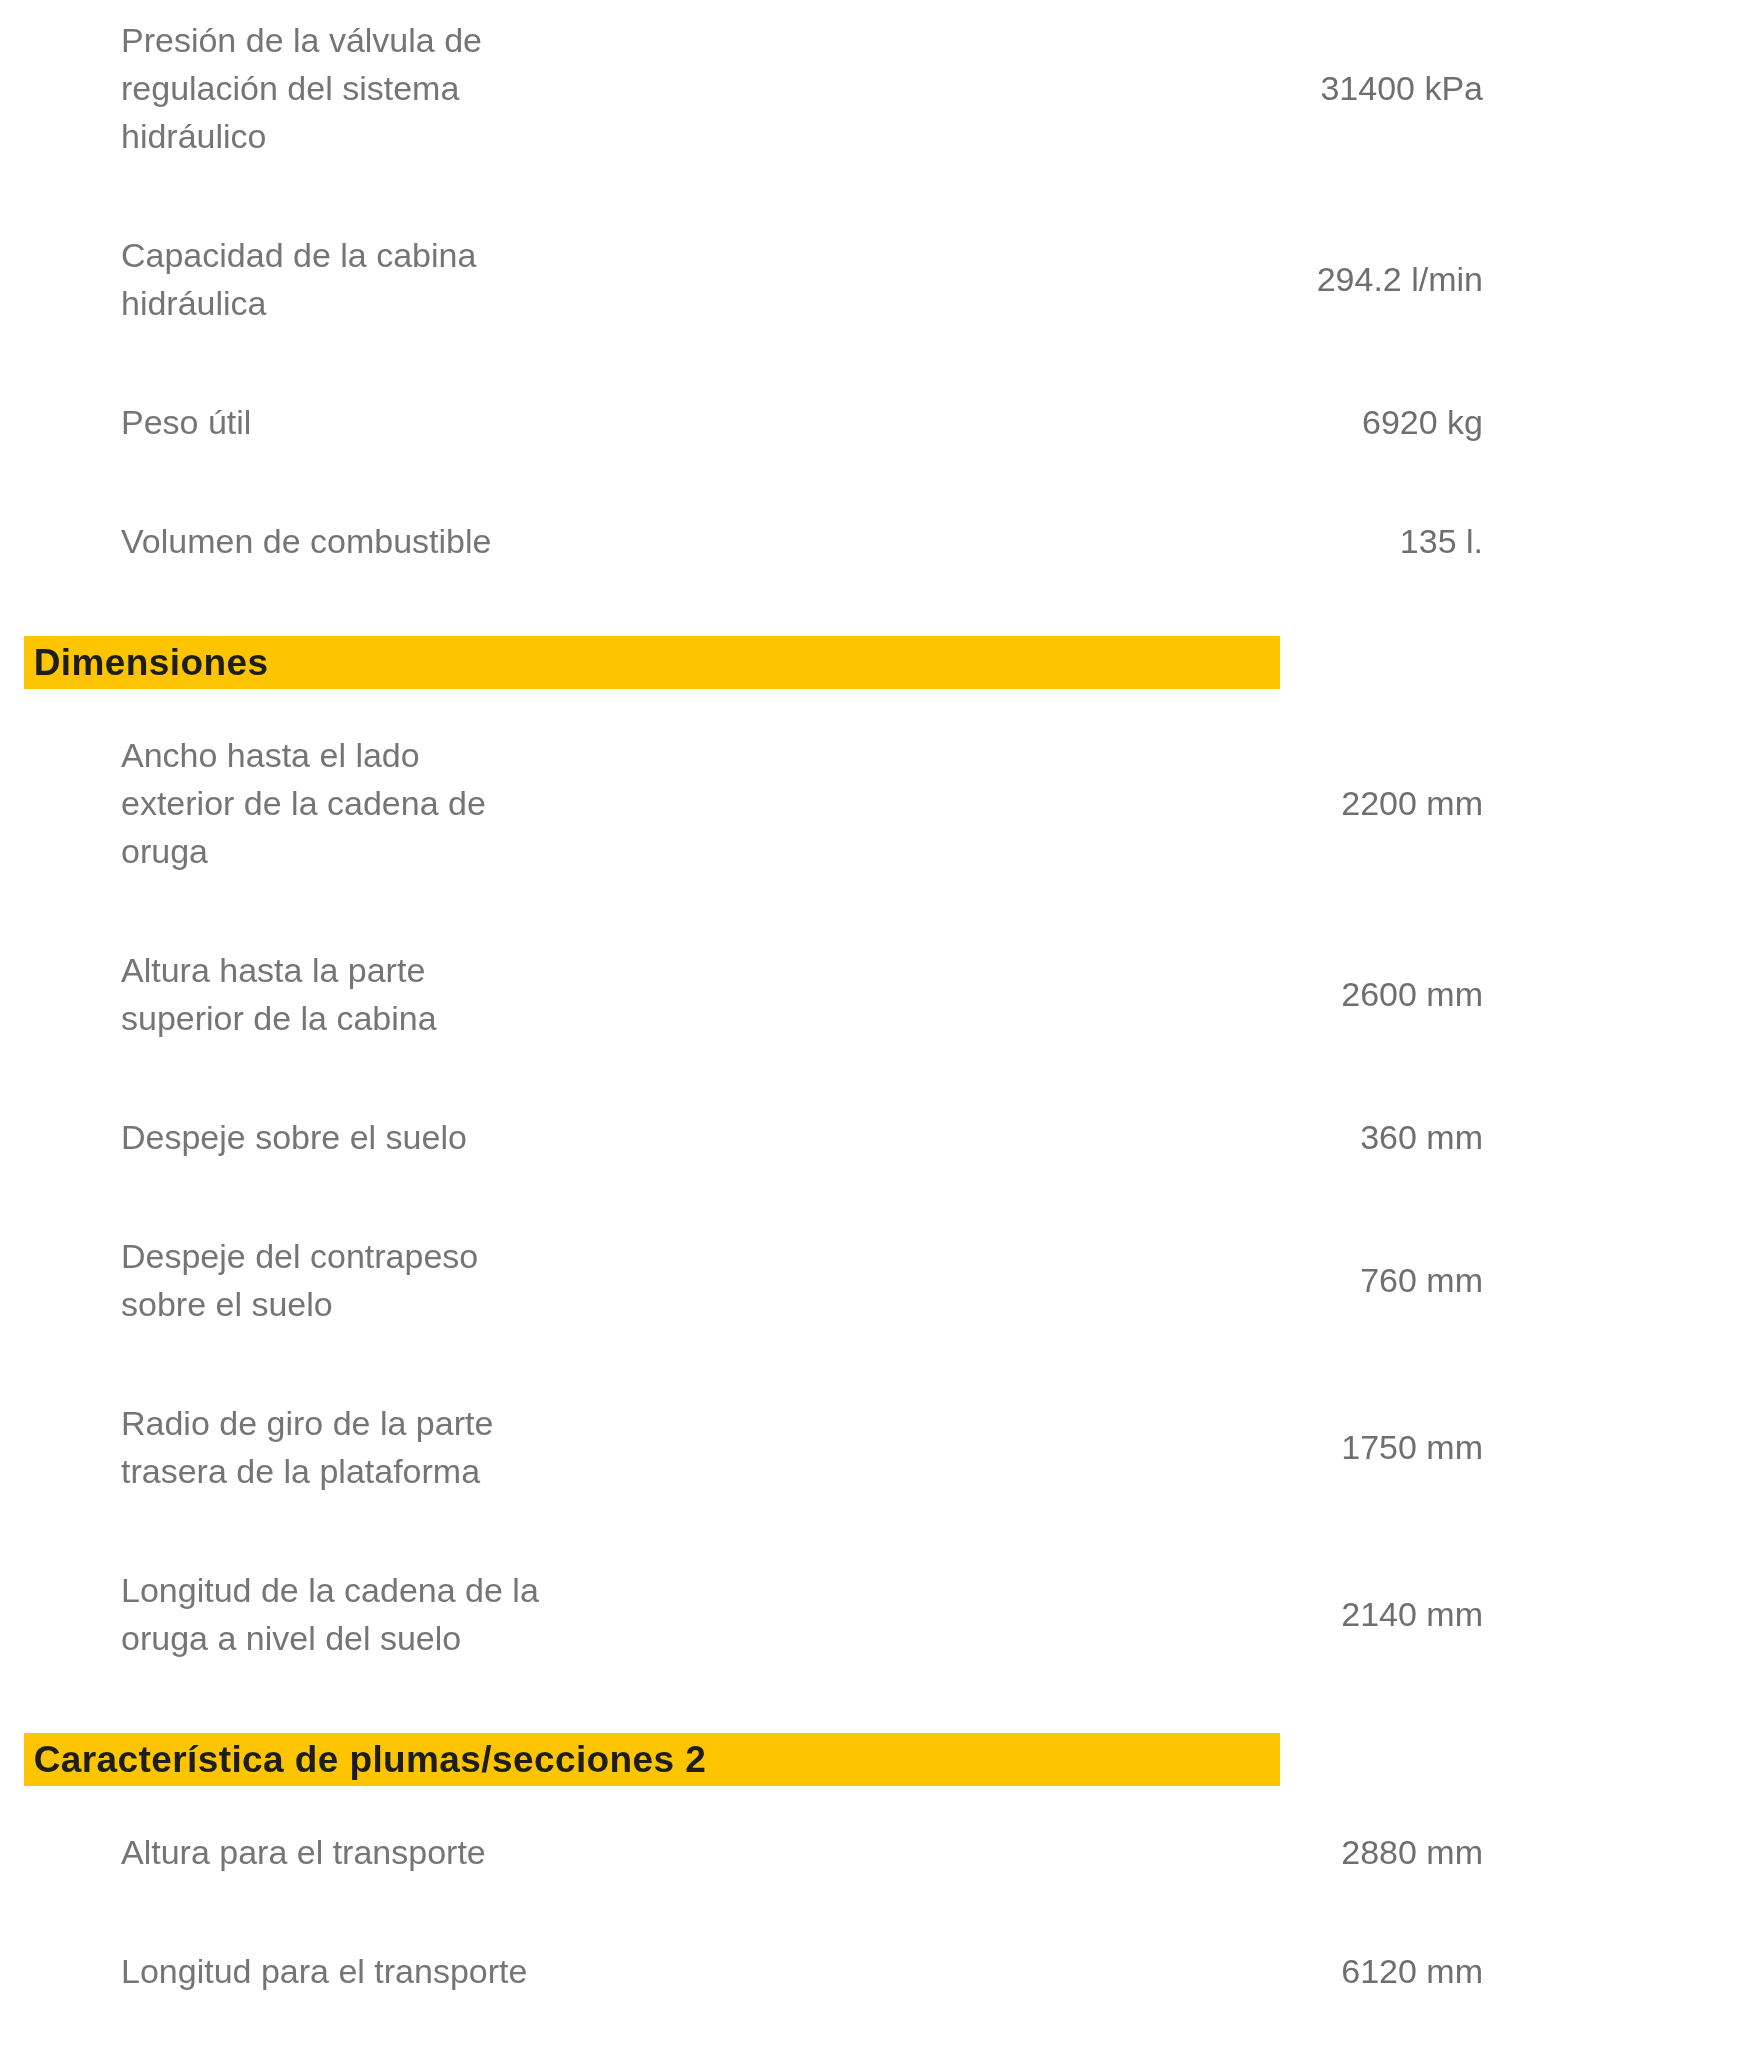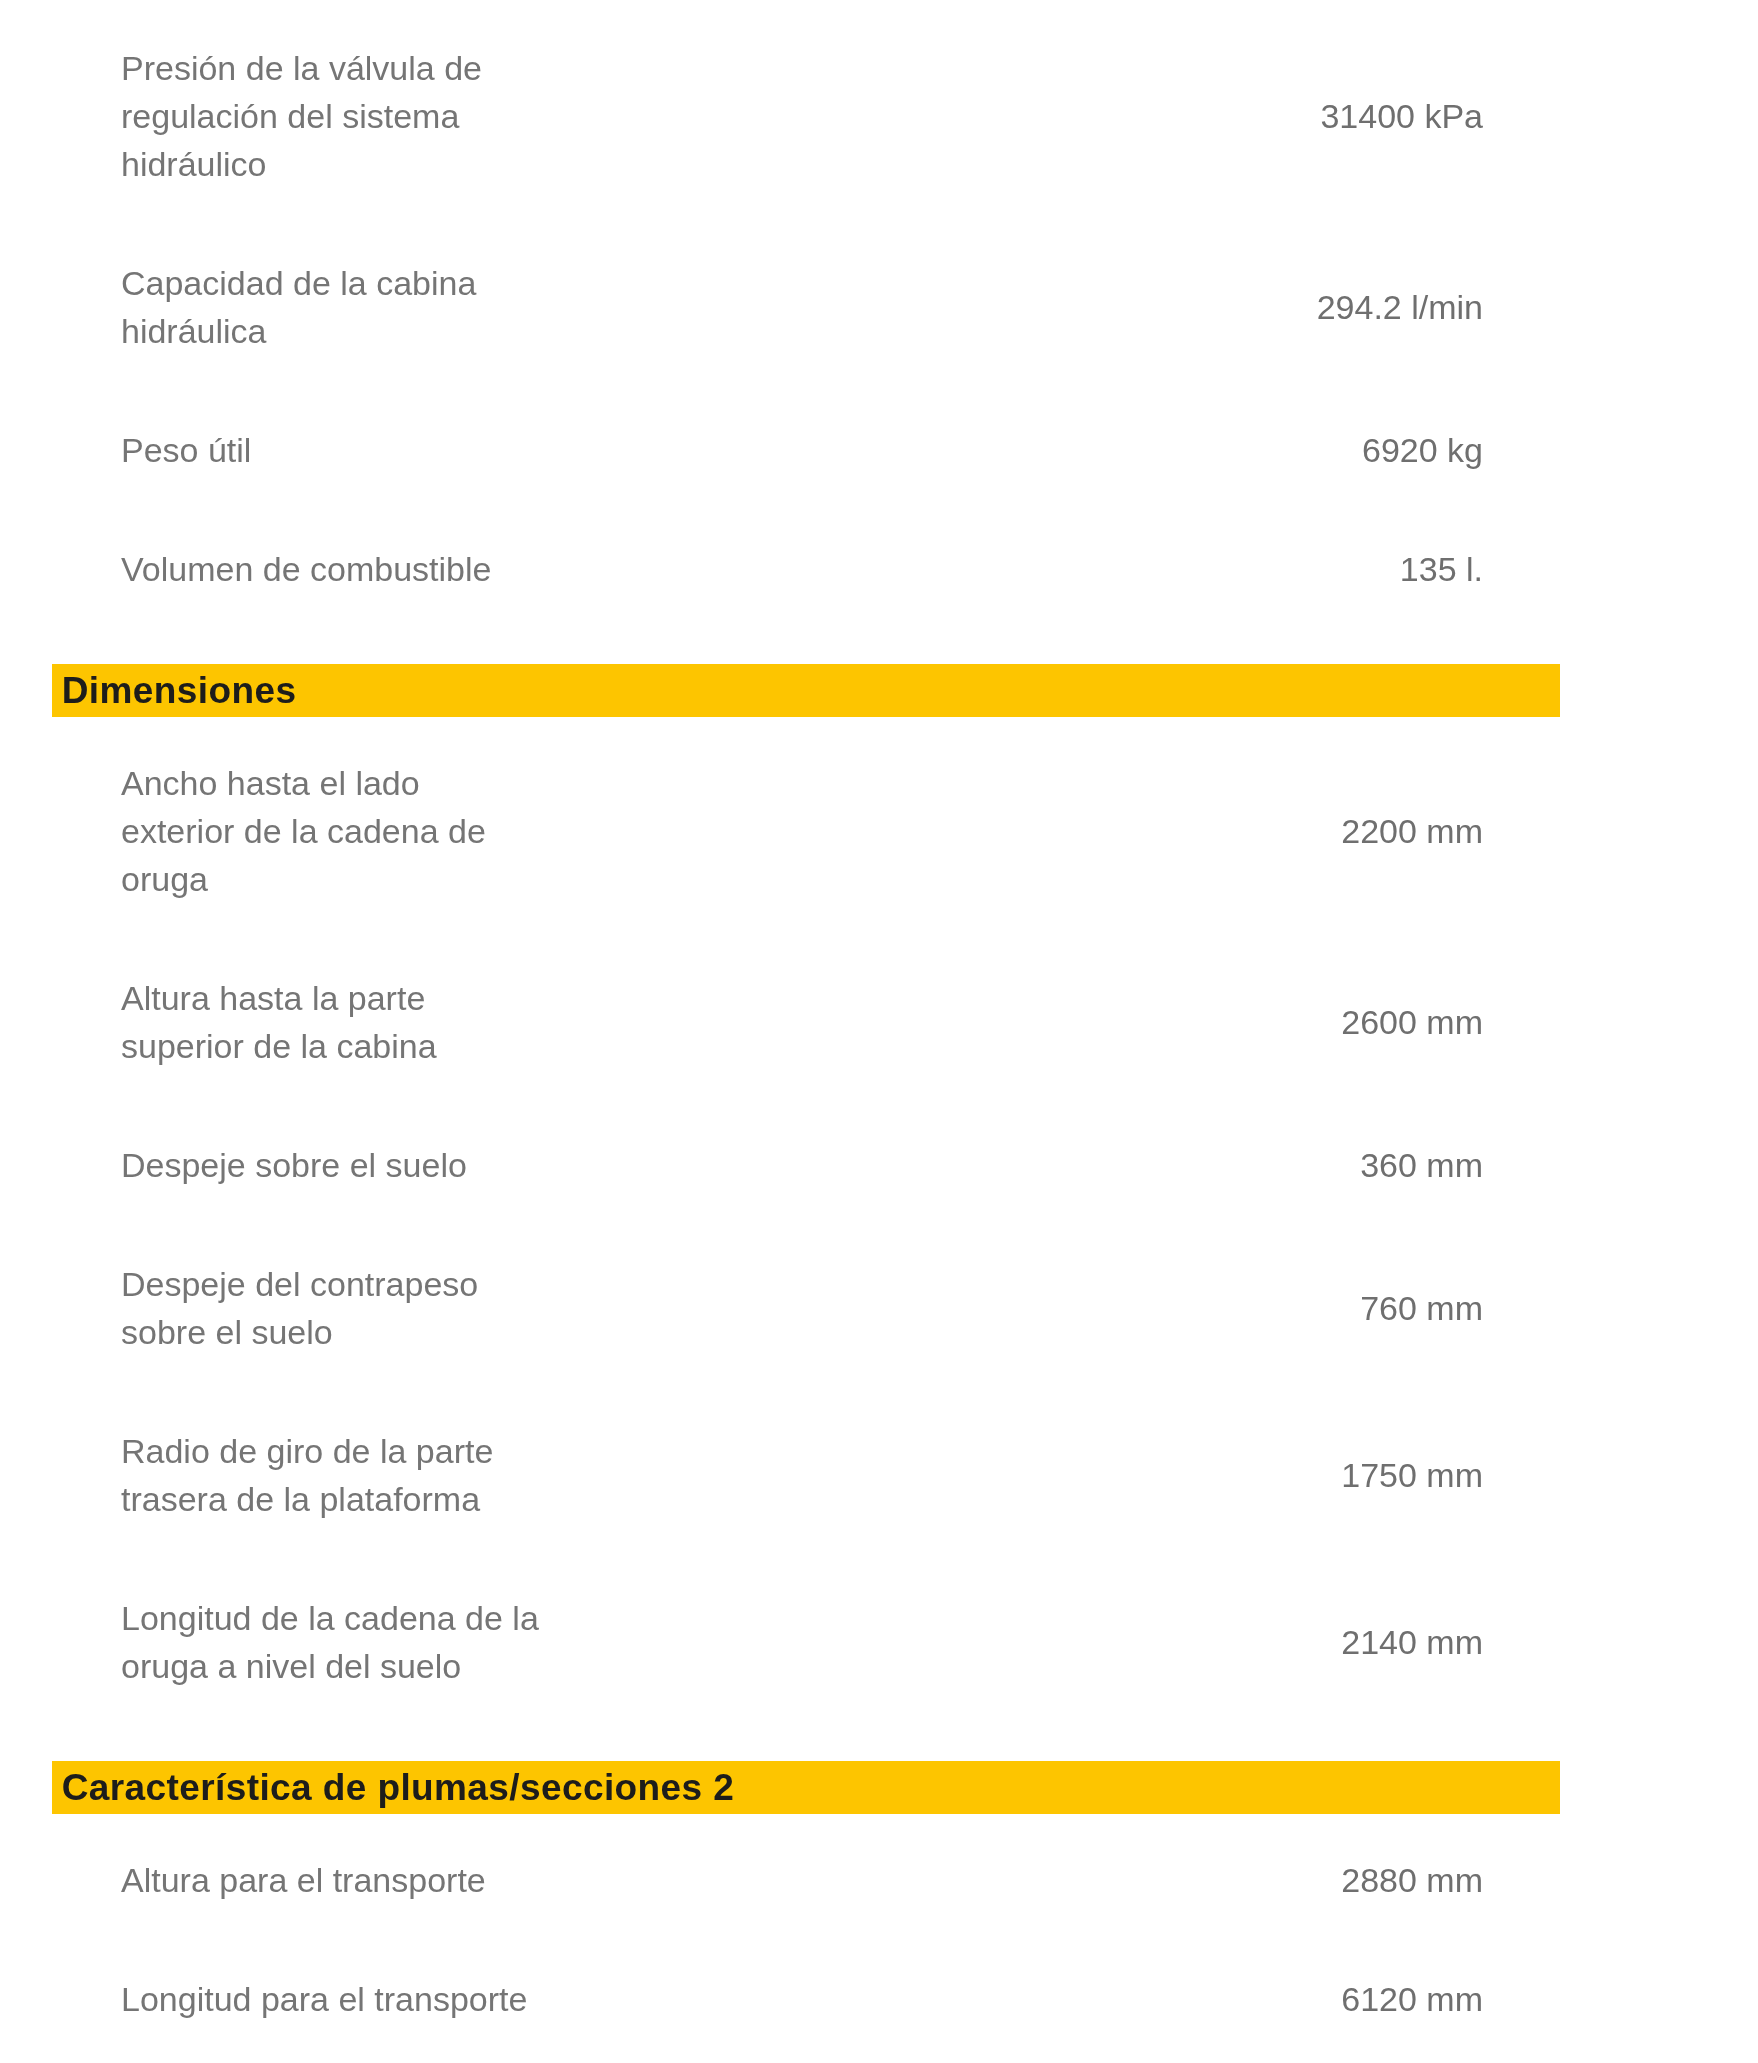--- a/index.html
+++ b/index.html
@@ -7,21 +7,21 @@
     padding: 0;
     background: #ffffff;
   }
   .page {
     position: relative;
     width: 1758px;
     height: 2064px;
     background: #ffffff;
     font-family: "Liberation Sans", "DejaVu Sans", sans-serif;
     box-sizing: border-box;
-    padding-top: 44px;
+    padding-top: 16px;
     overflow: hidden;
   }
   .spec-row {
     display: flex;
     align-items: center;
     margin-bottom: 71px;
   }
   .spec-label {
     margin-left: 121px;
     width: 564px;
@@ -32,22 +32,22 @@
   }
   .spec-value {
     margin-left: 234px;
     width: 564px;
     text-align: right;
     font-size: 34px;
     line-height: 48px;
     color: #6f6f6f;
   }
   .section-band {
-    margin-left: 52px;
-    width: 1508px;
+    margin-left: 24px;
+    width: 1256px;
     height: 53px;
     background: #fdc500;
     display: flex;
     align-items: center;
     box-sizing: border-box;
     padding-left: 9.7px;
     margin-top: 16px;
     margin-bottom: 42px;
     text-align: center;
   }

